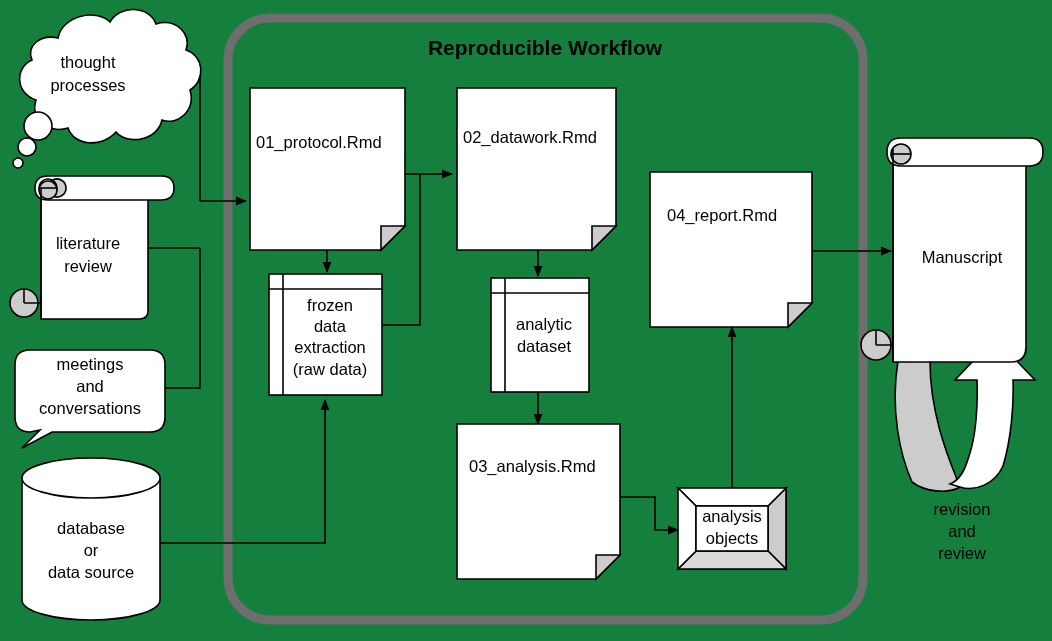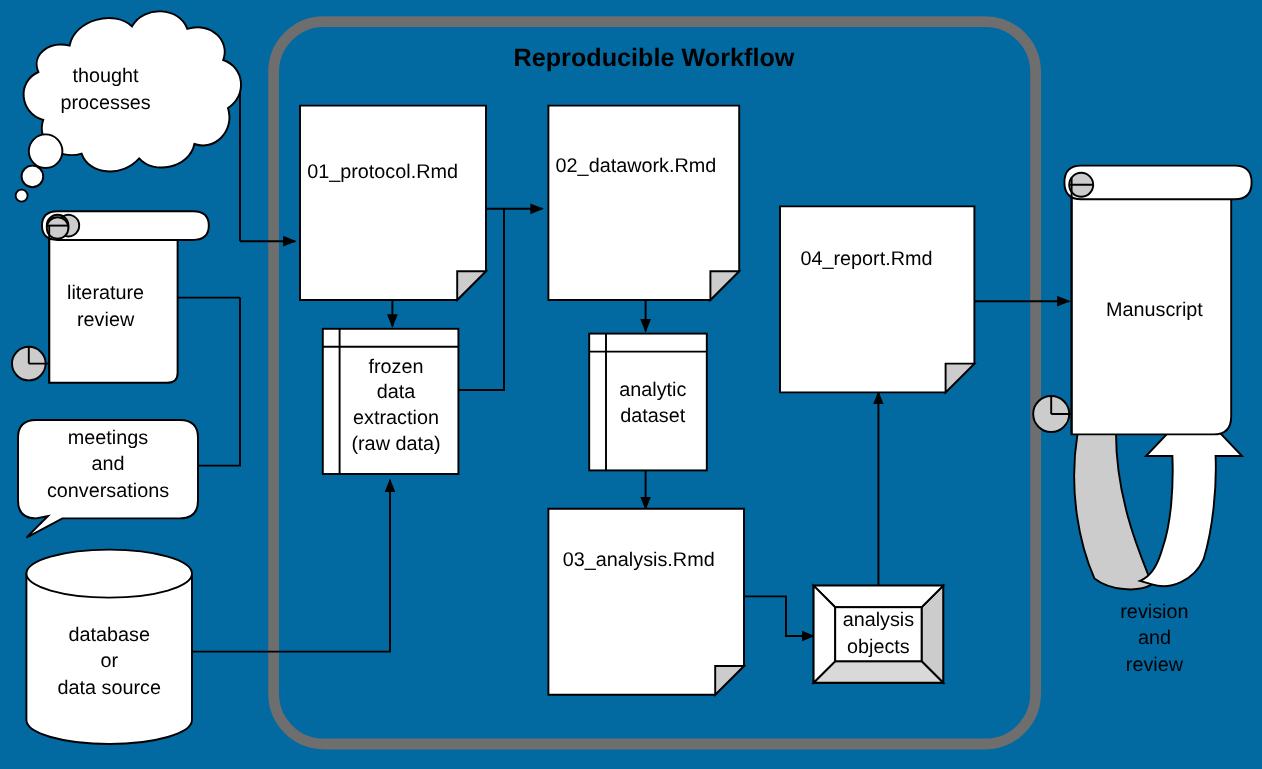--- a/index.html
+++ b/index.html
@@ -4,21 +4,21 @@
 <style>
   html, body {
     margin: 0;
     padding: 0;
     background: #ffffff;
   }
   #canvas {
     position: relative;
     width: 1052px;
     height: 641px;
-    background: #0369a1;
+    background: #15803d;
     font-family: "Liberation Sans", sans-serif;
     overflow: hidden;
   }
   svg { display: block; }
   text {
     font-family: "Liberation Sans", sans-serif;
     fill: #000000;
   }
   .lbl { font-size: 16.5px; }
   .doc-lbl { font-size: 16.5px; }

